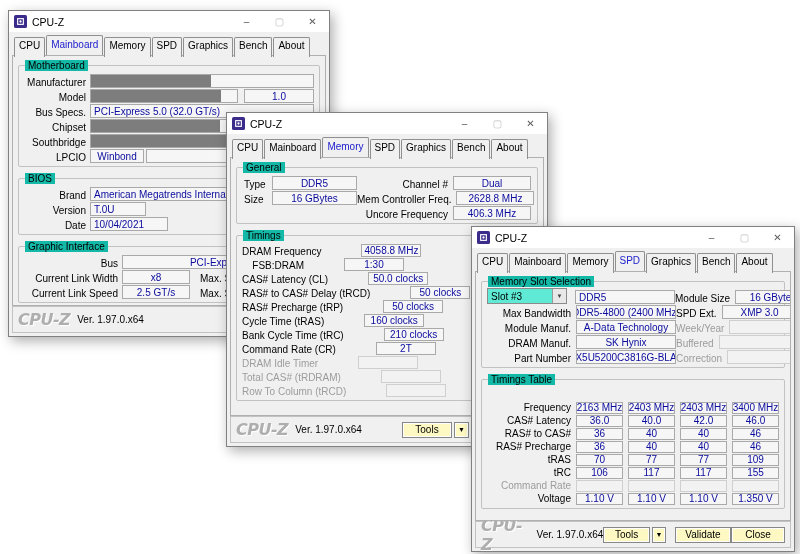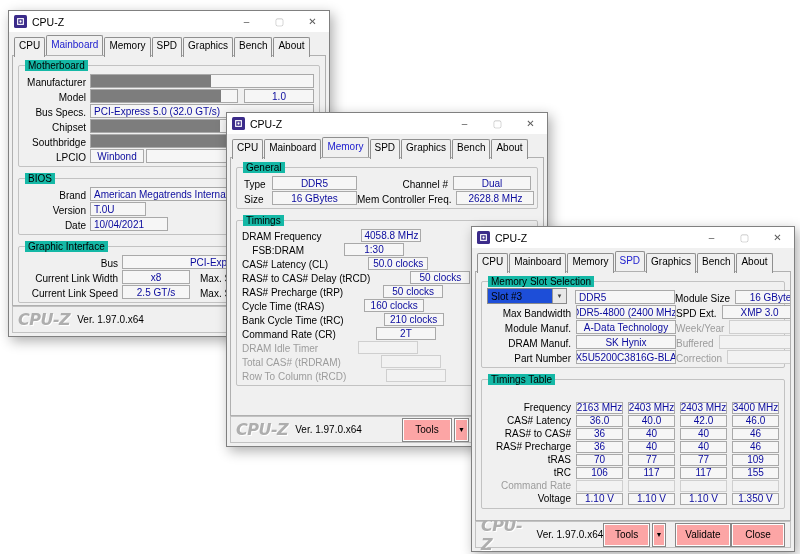--- a/index.html
+++ b/index.html
@@ -61,42 +61,42 @@
 
   
   .s-row { height: 15px; }
   .s-lbl1 { width: 84px; text-align: right; margin-right: 5px; flex: 0 0 auto; }
   .s-fld1 { width: 100px; flex: 0 0 auto; }
   .s-lbl2 { flex: 1 1 auto; text-align: right; margin-right: 5px; }
   .s-fld2 { width: 76px; flex: 0 0 auto; margin-right: 1px; }
   .s-row.l_off .s-lbl1, .s-row.r_off .s-lbl2 { color: #9c9c9c; }
   .s-row.l_off .s-fld1, .s-row.r_off .s-fld2 { background: #f2f2f2; border-color: #cfcfcf; }
 
-  .combo { width: 80px; height: 16px; border: 1px solid #8b8b8b; background: #1d4ed8; display: flex; align-items: center; margin-right: 8px; flex: 0 0 auto; }
+  .combo { width: 80px; height: 16px; border: 1px solid #8b8b8b; background: #5eead4; display: flex; align-items: center; margin-right: 8px; flex: 0 0 auto; }
   .combo-text { flex: 1; padding-left: 3px; white-space: nowrap; overflow: hidden; }
   .combo-btn { width: 14px; height: 100%; border-left: 1px solid #9a9a9a; background: #e8e8e8;
     display: flex; align-items: center; justify-content: center; font-size: 6px; color: #444; }
 
   
   .tt-head { display: flex; align-items: center; height: 13px; margin-bottom: 1px; }
   .tt-hsp { width: 89px; flex: 0 0 auto; }
   .tt-h { width: 47px; margin-right: 5px; text-align: center; white-space: nowrap; flex: 0 0 auto; }
   .tt-row { display: flex; align-items: center; height: 13px; }
   .tt-lbl { width: 84px; text-align: right; margin-right: 5px; white-space: nowrap; flex: 0 0 auto; }
   .tt-fld { width: 47px; margin-right: 5px; height: 12px; flex: 0 0 auto; }
   .tt-row.disabled .tt-lbl { color: #9c9c9c; }
   .tt-row.disabled .tt-fld { background: #f2f2f2; border-color: #cfcfcf; }
 
   
   .statusbar { flex: 0 0 auto; height: 27px; border: 1px solid #c2c2c2; margin: 3px; margin-top: auto;
     display: flex; align-items: center; padding: 0 5px; background: #f0f0f0; }
   .logo { font-size: 16px; font-weight: bold; font-style: italic; color: #aeaeae;
     text-shadow: 1px 1px 0 #ffffff; font-family: "DejaVu Sans", sans-serif; letter-spacing: -0.5px; }
   .ver { margin-left: 7px; white-space: nowrap; }
-  .btn { height: 24px; border: 1px solid #878787; background: #fca5a5; display: flex; align-items: center;
+  .btn { height: 16px; border: 1px solid #878787; background: #fef9c3; display: flex; align-items: center;
     justify-content: center; box-shadow: inset 0 0 0 1px #fdfdfd; white-space: nowrap; cursor: default; }
   .btn-tools { width: 50px; margin-left: auto; }
   .btn-arrow { width: 15px; margin-left: 2px; font-size: 7px; }
   .btn-validate { width: 60px; margin-left: 9px; }
   .btn-close { width: 58px; }
 </style>
 </head>
 <body>
 
 <div class="window" id="win1">
@@ -268,20 +268,28 @@
       <div class="row">
         <span class="lbl gen-lbl1">Size</span>
         <div class="fld gen-fld1">
             <span>16 GBytes</span>
           </div>
         <span class="lbl gen-lbl2">Mem Controller Freq.</span>
         <div class="fld gen-fld2">
             <span>2628.8 MHz</span>
           </div>
       </div>
+      <div class="row">
+        <span class="lbl gen-lbl1"></span>
+        <div style="width:85px"></div>
+        <span class="lbl gen-lbl2">Uncore Frequency</span>
+        <div class="fld gen-fld2">
+            <span>406.3 MHz</span>
+          </div>
+      </div>
     </div>
 
     <div class="group">
       <span class="legend">Timings</span>
       <div>
 
       <div class="row tim-row">
           <span class="lbl tim-lbl">DRAM Frequency</span>
           <div class="fld tim-fld">
               <span>4058.8 MHz</span>

